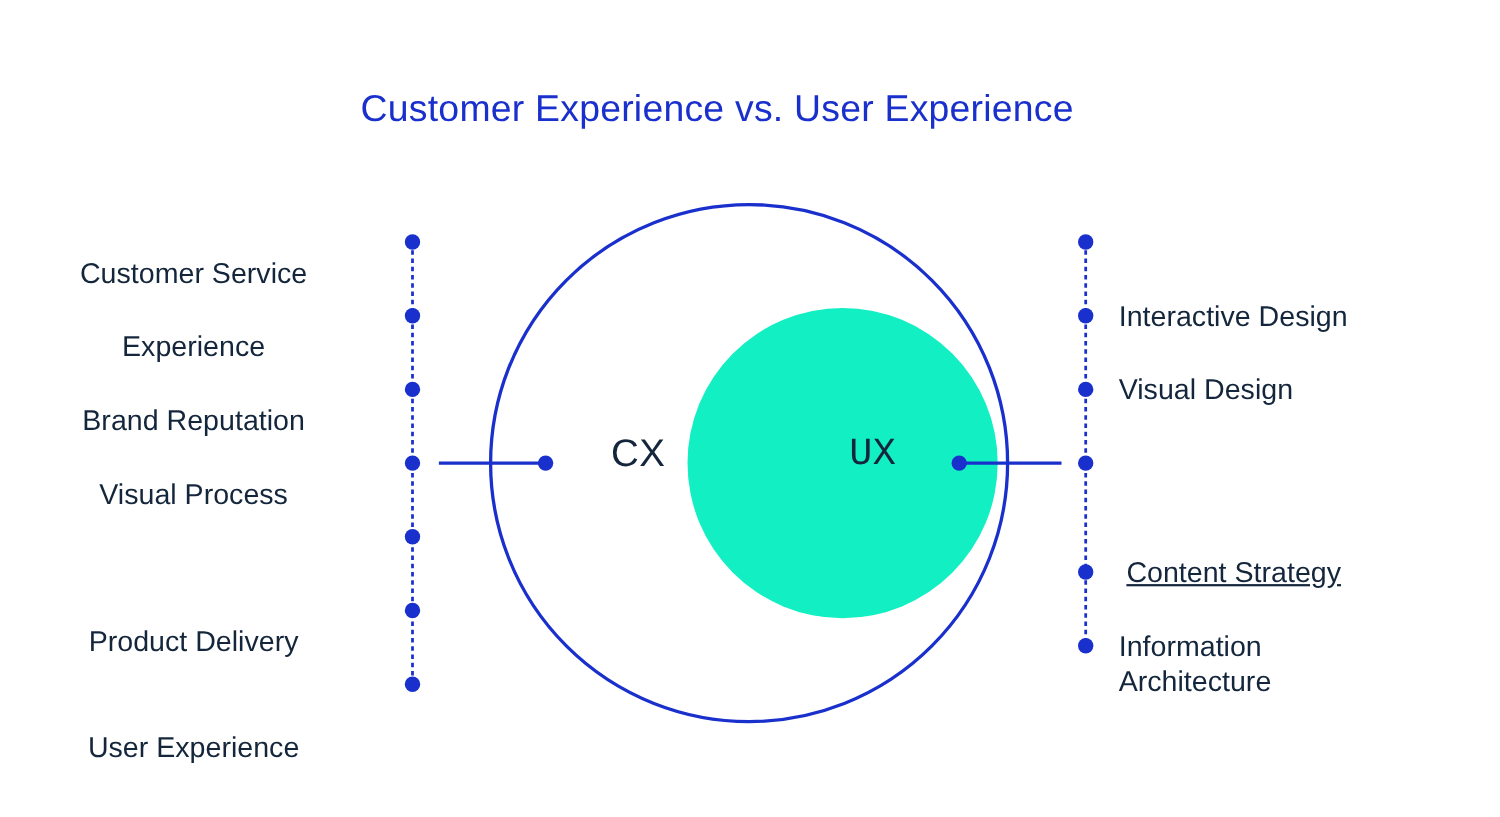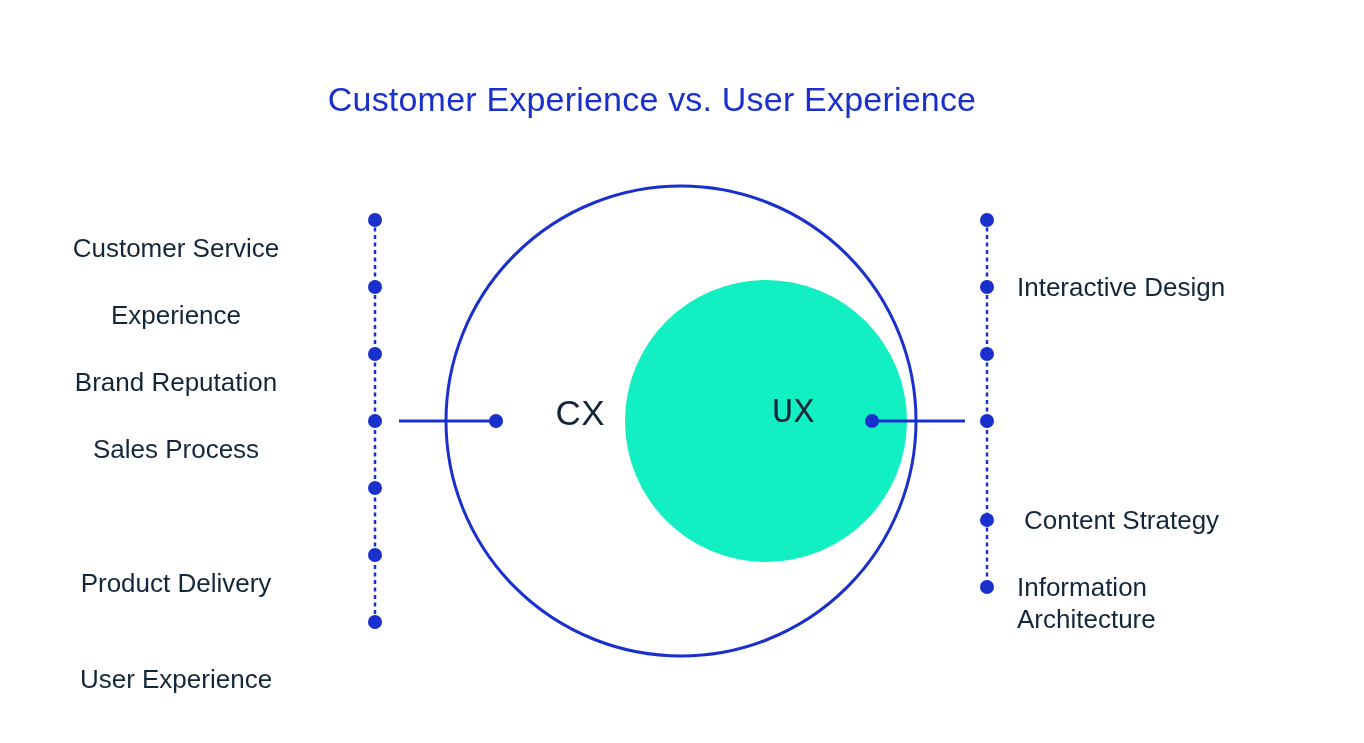--- a/index.html
+++ b/index.html
@@ -66,21 +66,21 @@
     line-height: 30px;
     text-align: center;
     margin-top: 28px;
   }
   .label.right-item {
     left: 1017px;
     width: 250px;
     line-height: 32px;
     text-align: left;
   }
-  .label.right-item.indent { padding-left: 7px; }
+  .label.right-item.indent { padding-left: 7px; text-decoration: underline; }
 </style>
 </head>
 <body>
 
 <div class="stage">
 
   <h1 class="title">Customer Experience vs. User Experience</h1>
 
   <svg class="venn-layer" viewBox="0 0 1364 743" aria-hidden="true">
 
@@ -112,22 +112,23 @@
     <circle class="dot" cx="987" cy="520" r="7"></circle>
     <circle class="dot" cx="987" cy="587" r="7"></circle>
   </svg>
 
   <div class="circle-label cx">CX</div>
   <div class="circle-label ux">UX</div>
 
   <div class="label left-item" style="top:205px">Customer Service</div>
   <div class="label left-item" style="top:272px">Experience</div>
   <div class="label left-item" style="top:339px">Brand Reputation</div>
-  <div class="label left-item" style="top:406px">Sales Process</div>
+  <div class="label left-item" style="top:406px">Visual Process</div>
   <div class="label left-item" style="top:540px">Product Delivery</div>
   <div class="label left-item" style="top:636px">User Experience</div>
 
   <div class="label right-item" style="top:271px">Interactive Design</div>
+  <div class="label right-item" style="top:338px">Visual Design</div>
   <div class="label right-item indent" style="top:504px">Content Strategy</div>
   <div class="label right-item" style="top:571px">Information
 Architecture</div>
 
 </div>
 
 </body></html>

